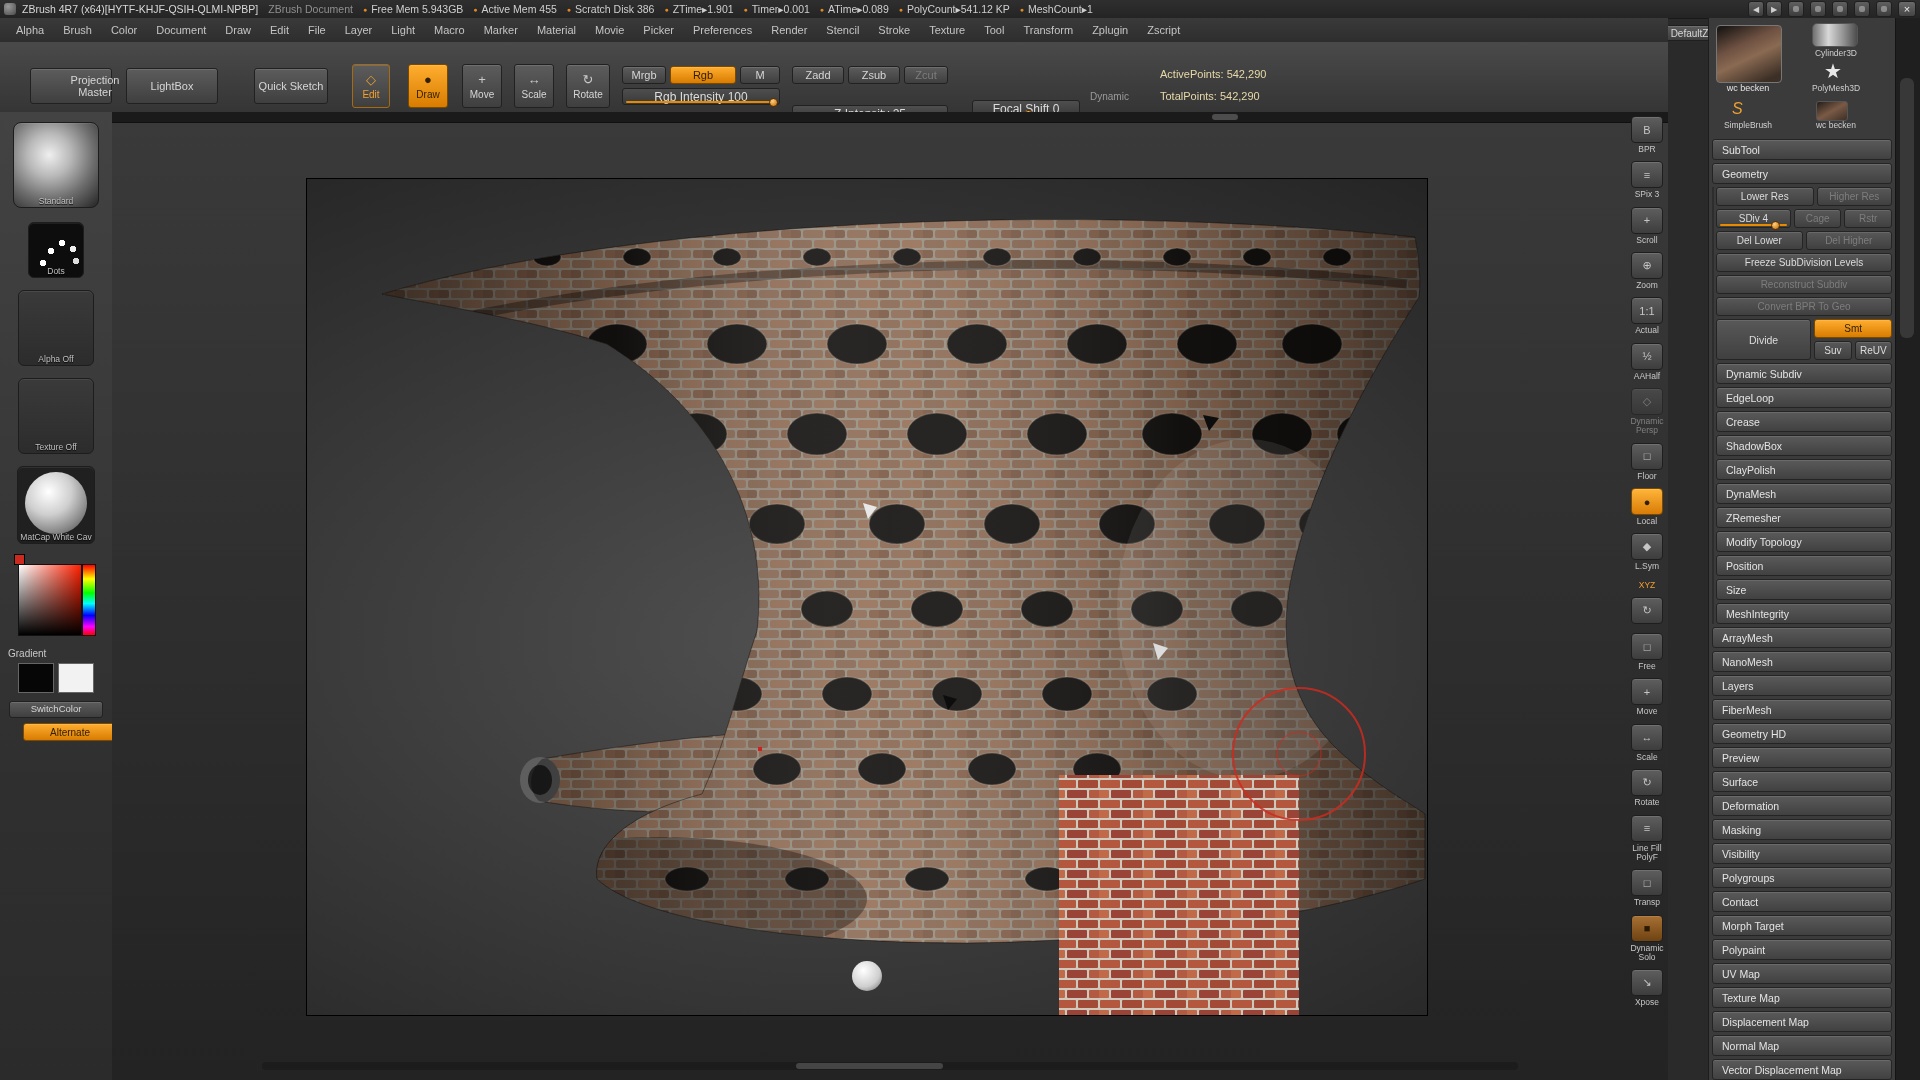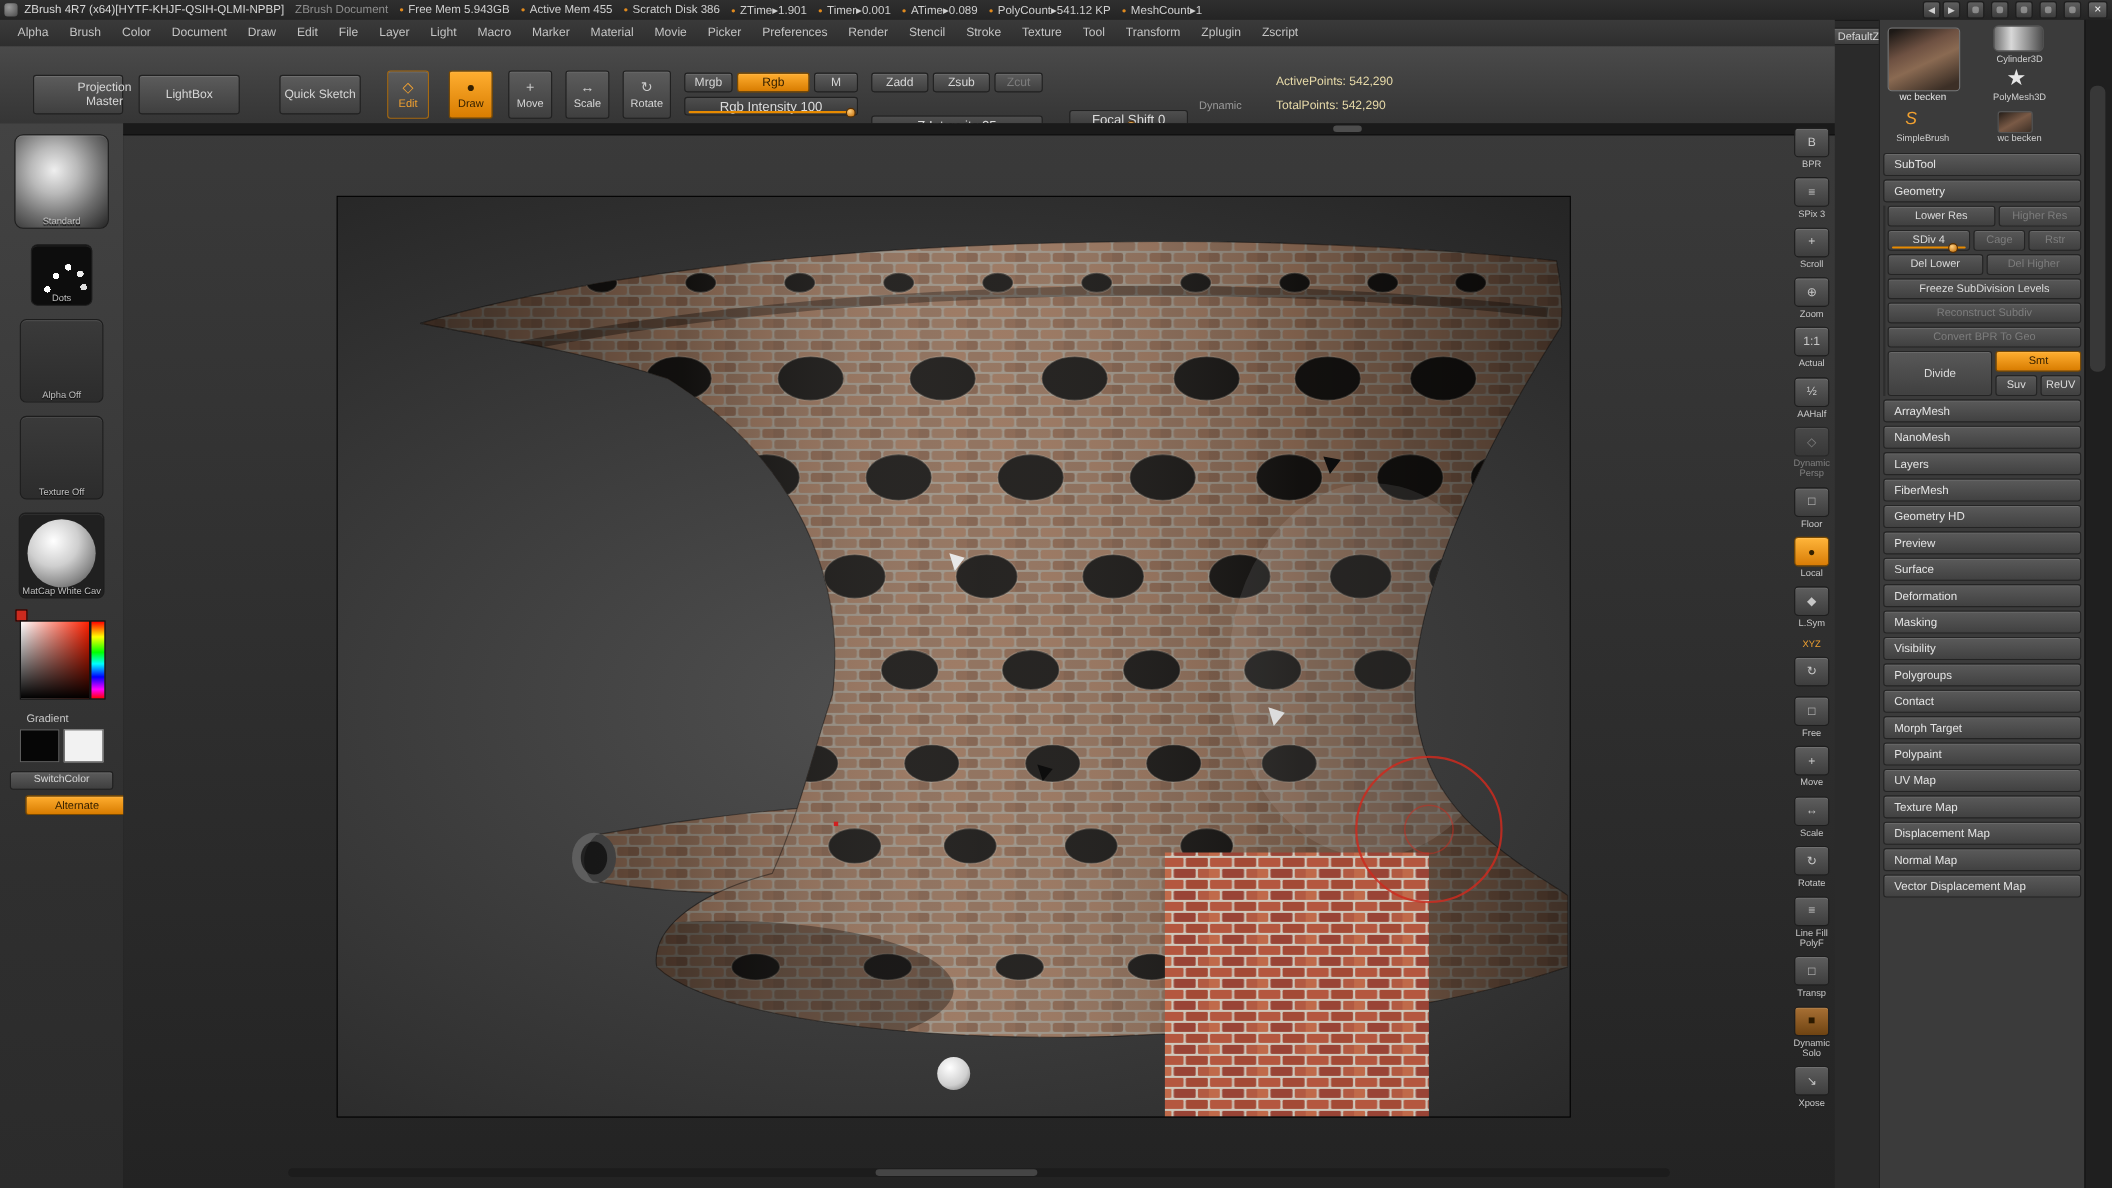--- a/index.html
+++ b/index.html
@@ -68,21 +68,21 @@
   .t-off{width:74px;height:74px;margin-top:12px;background:linear-gradient(#3a3a3a,#2c2c2c);}
   .t-mat{width:76px;height:76px;margin-top:12px;background:#202020;}
   .t-mat::before{content:"";position:absolute;left:7px;top:5px;width:62px;height:62px;border-radius:50%;
                  background:radial-gradient(circle at 38% 32%,#ffffff,#cfcfcf 40%,#8a8a8a 70%,#3a3a3a);}
   .picker{position:relative;width:84px;height:84px;margin-top:12px;}
   .picker .chip{position:absolute;left:0;top:-2px;width:9px;height:9px;background:#cc2a1e;border:1px solid #000;}
   .picker .sv{position:absolute;left:4px;top:8px;width:62px;height:70px;border:1px solid #111;
               background:linear-gradient(to top,#000,rgba(0,0,0,0)),linear-gradient(to right,#fff,#ff2000);}
   .picker .hue{position:absolute;right:2px;top:8px;width:12px;height:70px;border:1px solid #111;
                background:linear-gradient(#ff0000,#ffff00 20%,#00ff00 40%,#00ffff 55%,#0000ff 72%,#ff00ff 88%,#ff0000);}
-  .glabel{align-self:flex-start;margin:8px 0 4px 24px;font-size:10px;color:#c8c8c8;}
+  .glabel{align-self:flex-start;margin:8px 0 4px 8px;font-size:10px;color:#c8c8c8;}
   .swatches{display:flex;gap:4px;}
   .sw{width:34px;height:28px;border:1px solid #666;}
   .sw.black{background:#060606;}
   .sw.white{background:#f2f2f2;}
   .smallbar{width:92px;height:15px;margin-top:8px;font-size:9.5px;}
   .altbar{width:92px;height:16px;margin-top:5px;font-size:10px;margin-left:28px;}
   
   .viewport{position:absolute;left:112px;top:112px;right:252px;bottom:0;background:linear-gradient(#3a3a3a,#232323);}
   .vp-topscroll{position:absolute;left:0;right:0;top:0;height:10px;background:#1a1a1a;border-bottom:1px solid #101010;}
   .vp-topscroll .handle{position:absolute;left:1100px;top:2px;width:26px;height:6px;border-radius:3px;background:#4d4d4d;}
@@ -584,20 +584,34 @@
       <div class="dividewrap">
         <div class="gbtn left">Divide</div>
         <div class="right">
           <div class="gbtn orange">Smt</div>
           <div class="row">
             <div class="gbtn">Suv</div>
             <div class="gbtn">ReUV</div>
           </div>
         </div>
       </div>
+      <div>
+
+      <div class="tp-header">Dynamic Subdiv</div>
+          <div class="tp-header">EdgeLoop</div>
+          <div class="tp-header">Crease</div>
+          <div class="tp-header">ShadowBox</div>
+          <div class="tp-header">ClayPolish</div>
+          <div class="tp-header">DynaMesh</div>
+          <div class="tp-header">ZRemesher</div>
+          <div class="tp-header">Modify Topology</div>
+          <div class="tp-header">Position</div>
+          <div class="tp-header">Size</div>
+          <div class="tp-header">MeshIntegrity</div>
+        </div>
     </div>
 
     <div>
 
     <div class="tp-header">ArrayMesh</div>
         <div class="tp-header">NanoMesh</div>
         <div class="tp-header">Layers</div>
         <div class="tp-header">FiberMesh</div>
         <div class="tp-header">Geometry HD</div>
         <div class="tp-header">Preview</div>

